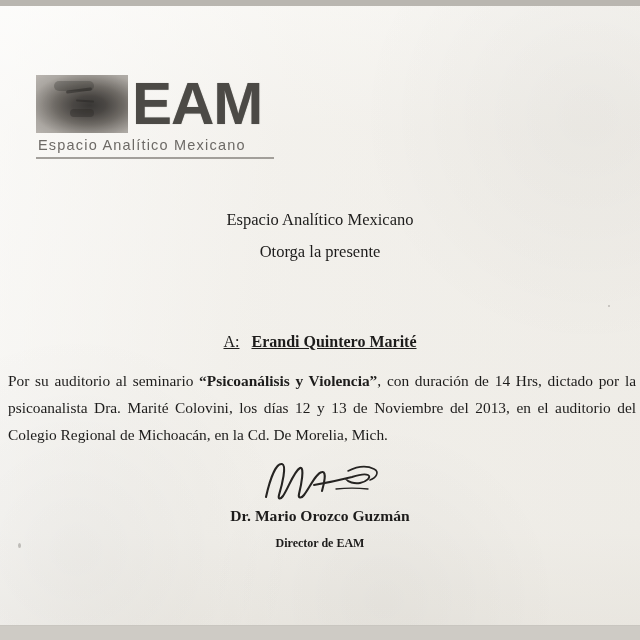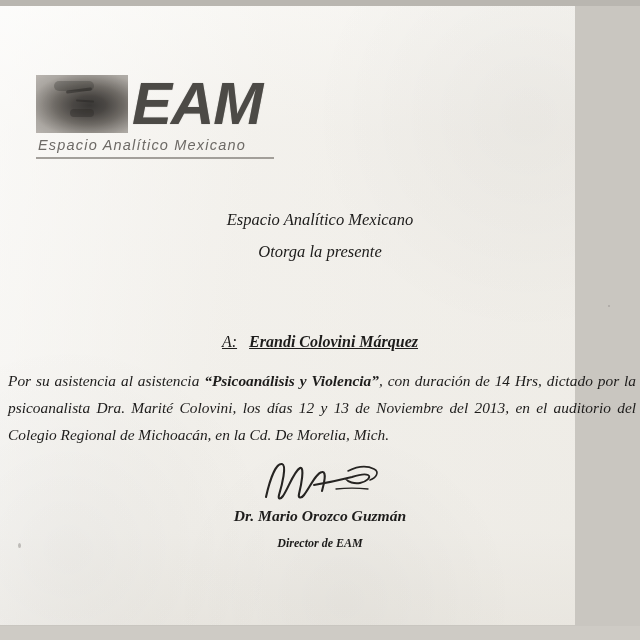--- a/index.html
+++ b/index.html
@@ -11,28 +11,27 @@
     height: 640px;
     background: #c9c6c0;
     font-family: "Liberation Serif", serif;
     overflow: hidden;
   }
   
   #page {
     position: absolute;
     left: 0;
     top: 5px;
-    width: 575px;
+    width: 640px;
     height: 620px;
     background: #f4f2ee;
     background-image:
       linear-gradient(100deg, rgba(255,255,255,0.55) 0%, rgba(240,238,233,0.2) 40%, rgba(232,229,222,0.35) 100%),
       linear-gradient(180deg, rgba(250,249,246,0.9) 0%, rgba(243,241,236,0.4) 20%, rgba(238,236,230,0.5) 85%, rgba(229,226,219,0.7) 100%);
     box-shadow: 0 0 0 0 rgba(0,0,0,0);
-    font-style: italic;
   }
   
   #top-edge {
     position: absolute;
     left: 0; top: 0;
     width: 640px; height: 6px;
     background: #b9b6b0;
   }
   #bottom-edge {
     position: absolute;
@@ -191,24 +190,24 @@
     <div id="logo-sub">Espacio Analítico Mexicano</div>
     <div id="logo-underline"></div>
   </div>
 
   <div class="center-line" id="l-org">Espacio Analítico Mexicano</div>
   <div class="center-line" id="l-otorga">Otorga la presente</div>
 
   <div class="center-line" id="l-a">
     <span class="prefix">A:</span>
     <span>&nbsp;</span>
-    <span class="name">Erandi Colovini Márquez</span>
+    <span class="name">Erandi Quintero Marité</span>
   </div>
 
-  <div id="para"><span>Por su asistencia al asistencia </span><b>“Psicoanálisis y Violencia”</b><span>, con duración de 14 Hrs, dictado por la psicoanalista Dra. Marité Colovini, los días 12 y 13 de Noviembre del 2013, en el auditorio del Colegio Regional de Michoacán, en la Cd. De Morelia, Mich.</span></div>
+  <div id="para"><span>Por su auditorio al seminario </span><b>“Psicoanálisis y Violencia”</b><span>, con duración de 14 Hrs, dictado por la psicoanalista Dra. Marité Colovini, los días 12 y 13 de Noviembre del 2013, en el auditorio del Colegio Regional de Michoacán, en la Cd. De Morelia, Mich.</span></div>
 
   <div id="signature">
     <svg width="150" height="48" viewBox="0 0 150 48" fill="none" xmlns="http://www.w3.org/2000/svg" aria-hidden="true">
       <path d="M14 42 C18 24 24 8 30 9 C35 10 30 30 27 40 C26 44 28 45 31 41 C36 34 42 16 48 13 C53 11 49 31 47 39 C46 43 49 44 52 40 C58 32 64 18 70 17 C75 16 72 29 70 36" stroke="#262422" stroke-width="2.1" stroke-linecap="round"></path>
       <path d="M62 30 C74 28 88 25 100 22 C106 20 112 18 116 20 C120 22 114 27 108 28 C102 29 96 27 94 24" stroke="#262422" stroke-width="1.9" stroke-linecap="round"></path>
       <path d="M96 16 C104 12 114 10 122 14 C128 17 124 23 118 25" stroke="#262422" stroke-width="1.6" stroke-linecap="round"></path>
       <path d="M84 34 C94 33 106 33 116 34" stroke="#262422" stroke-width="1.3" stroke-linecap="round"></path>
     </svg>
   </div>
 

